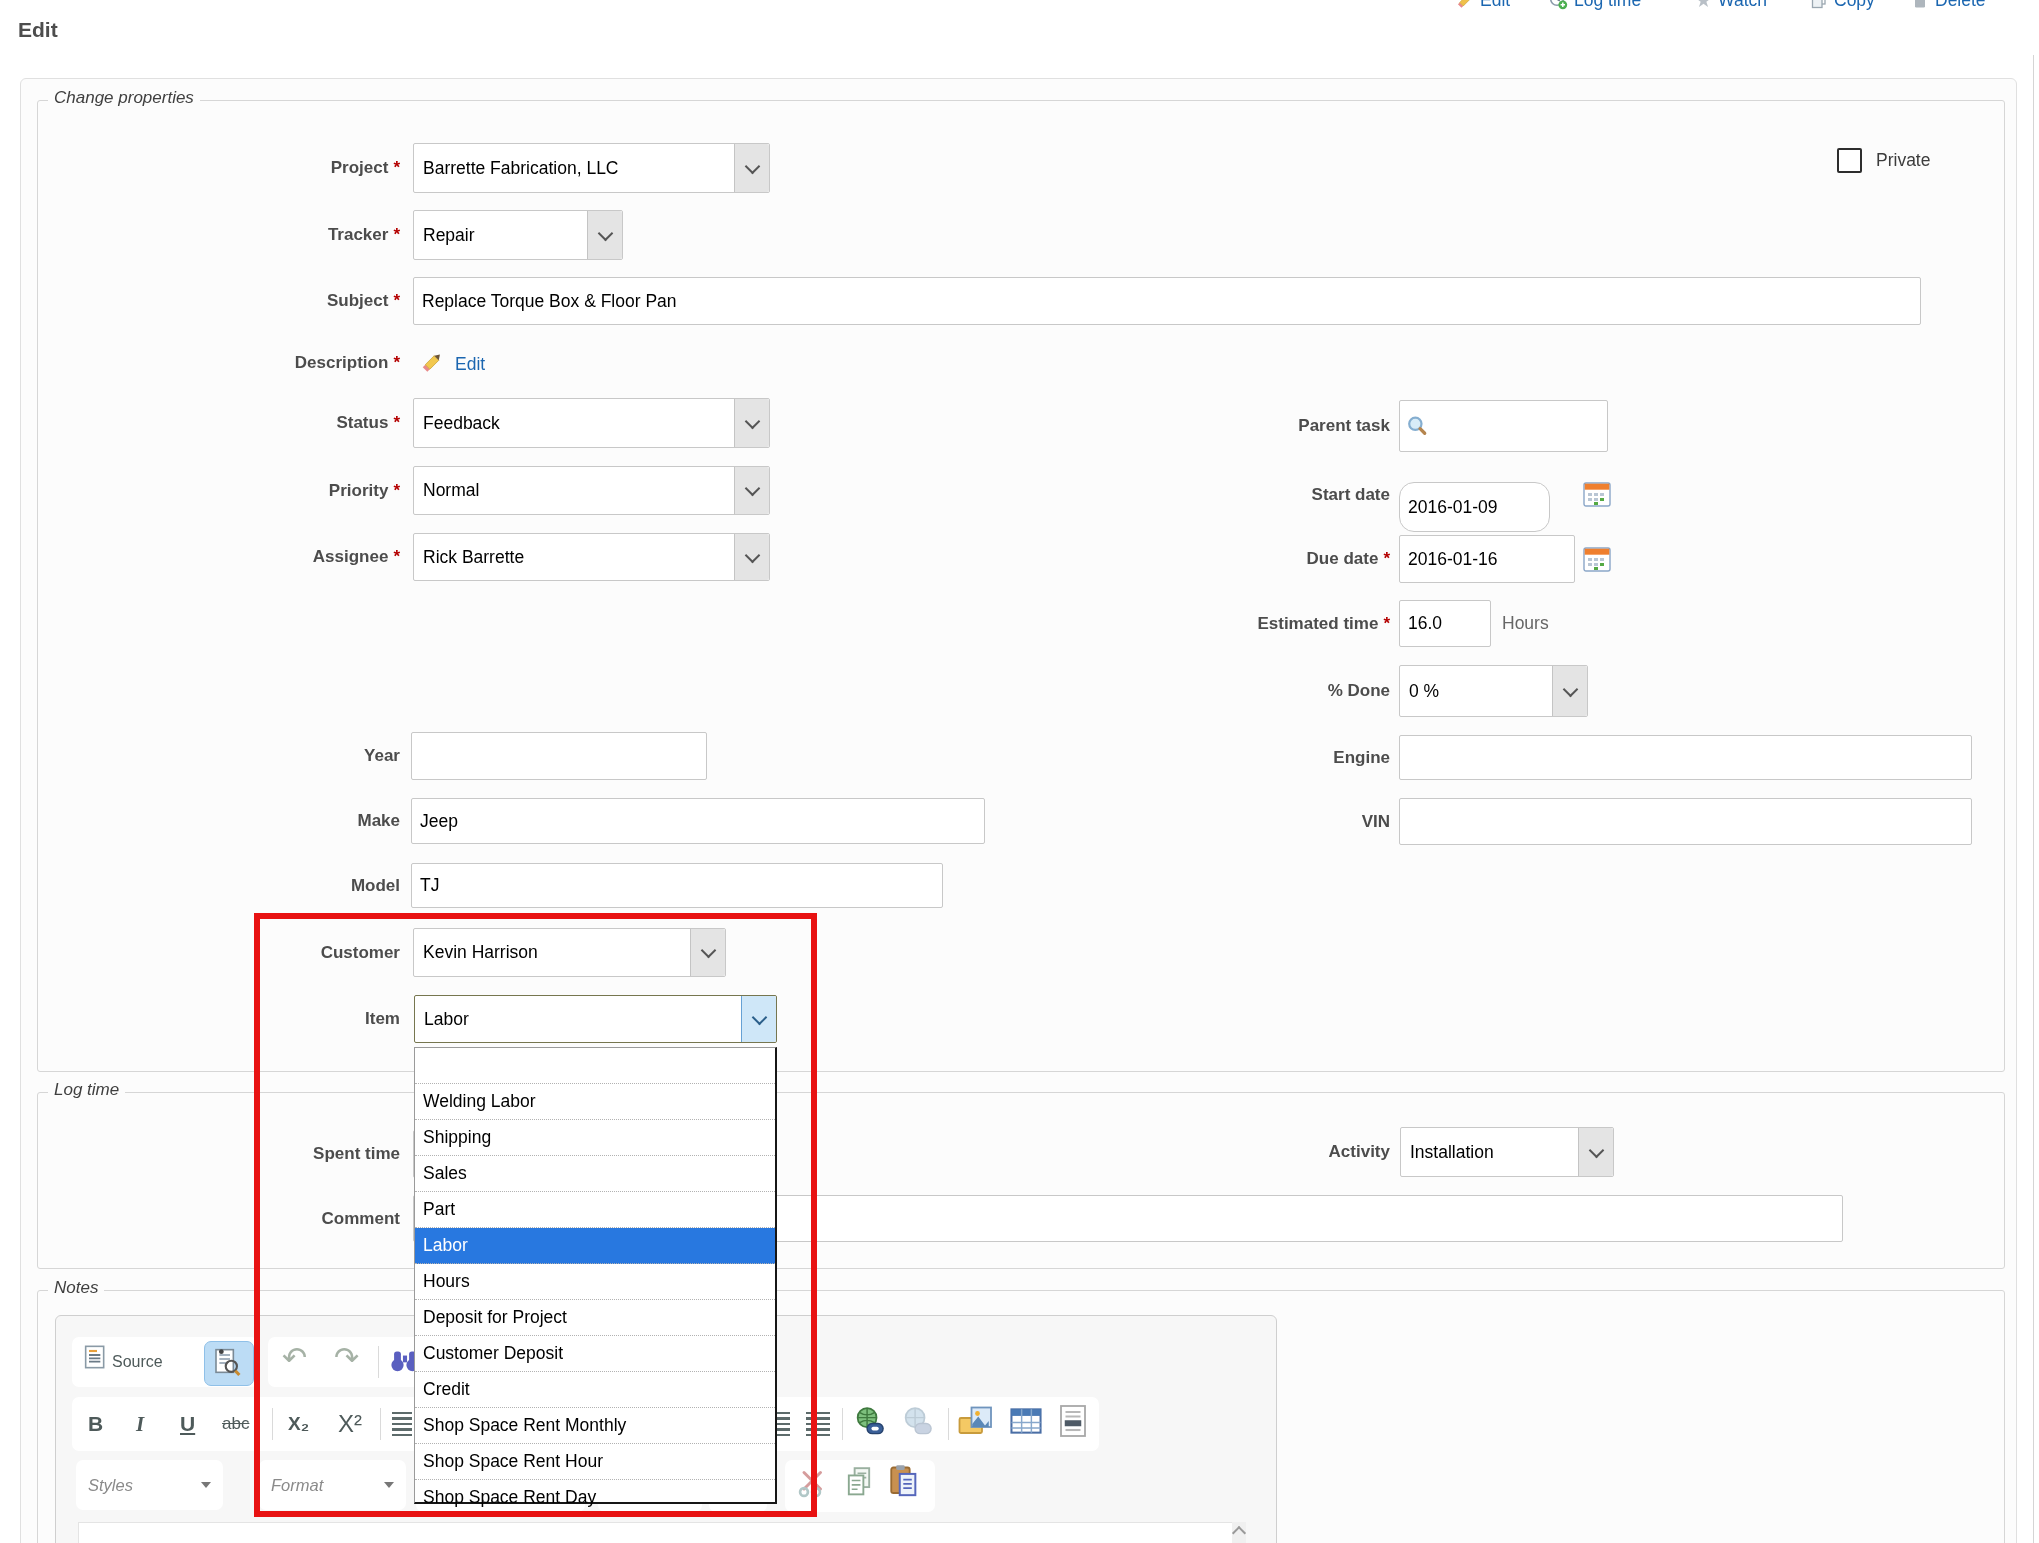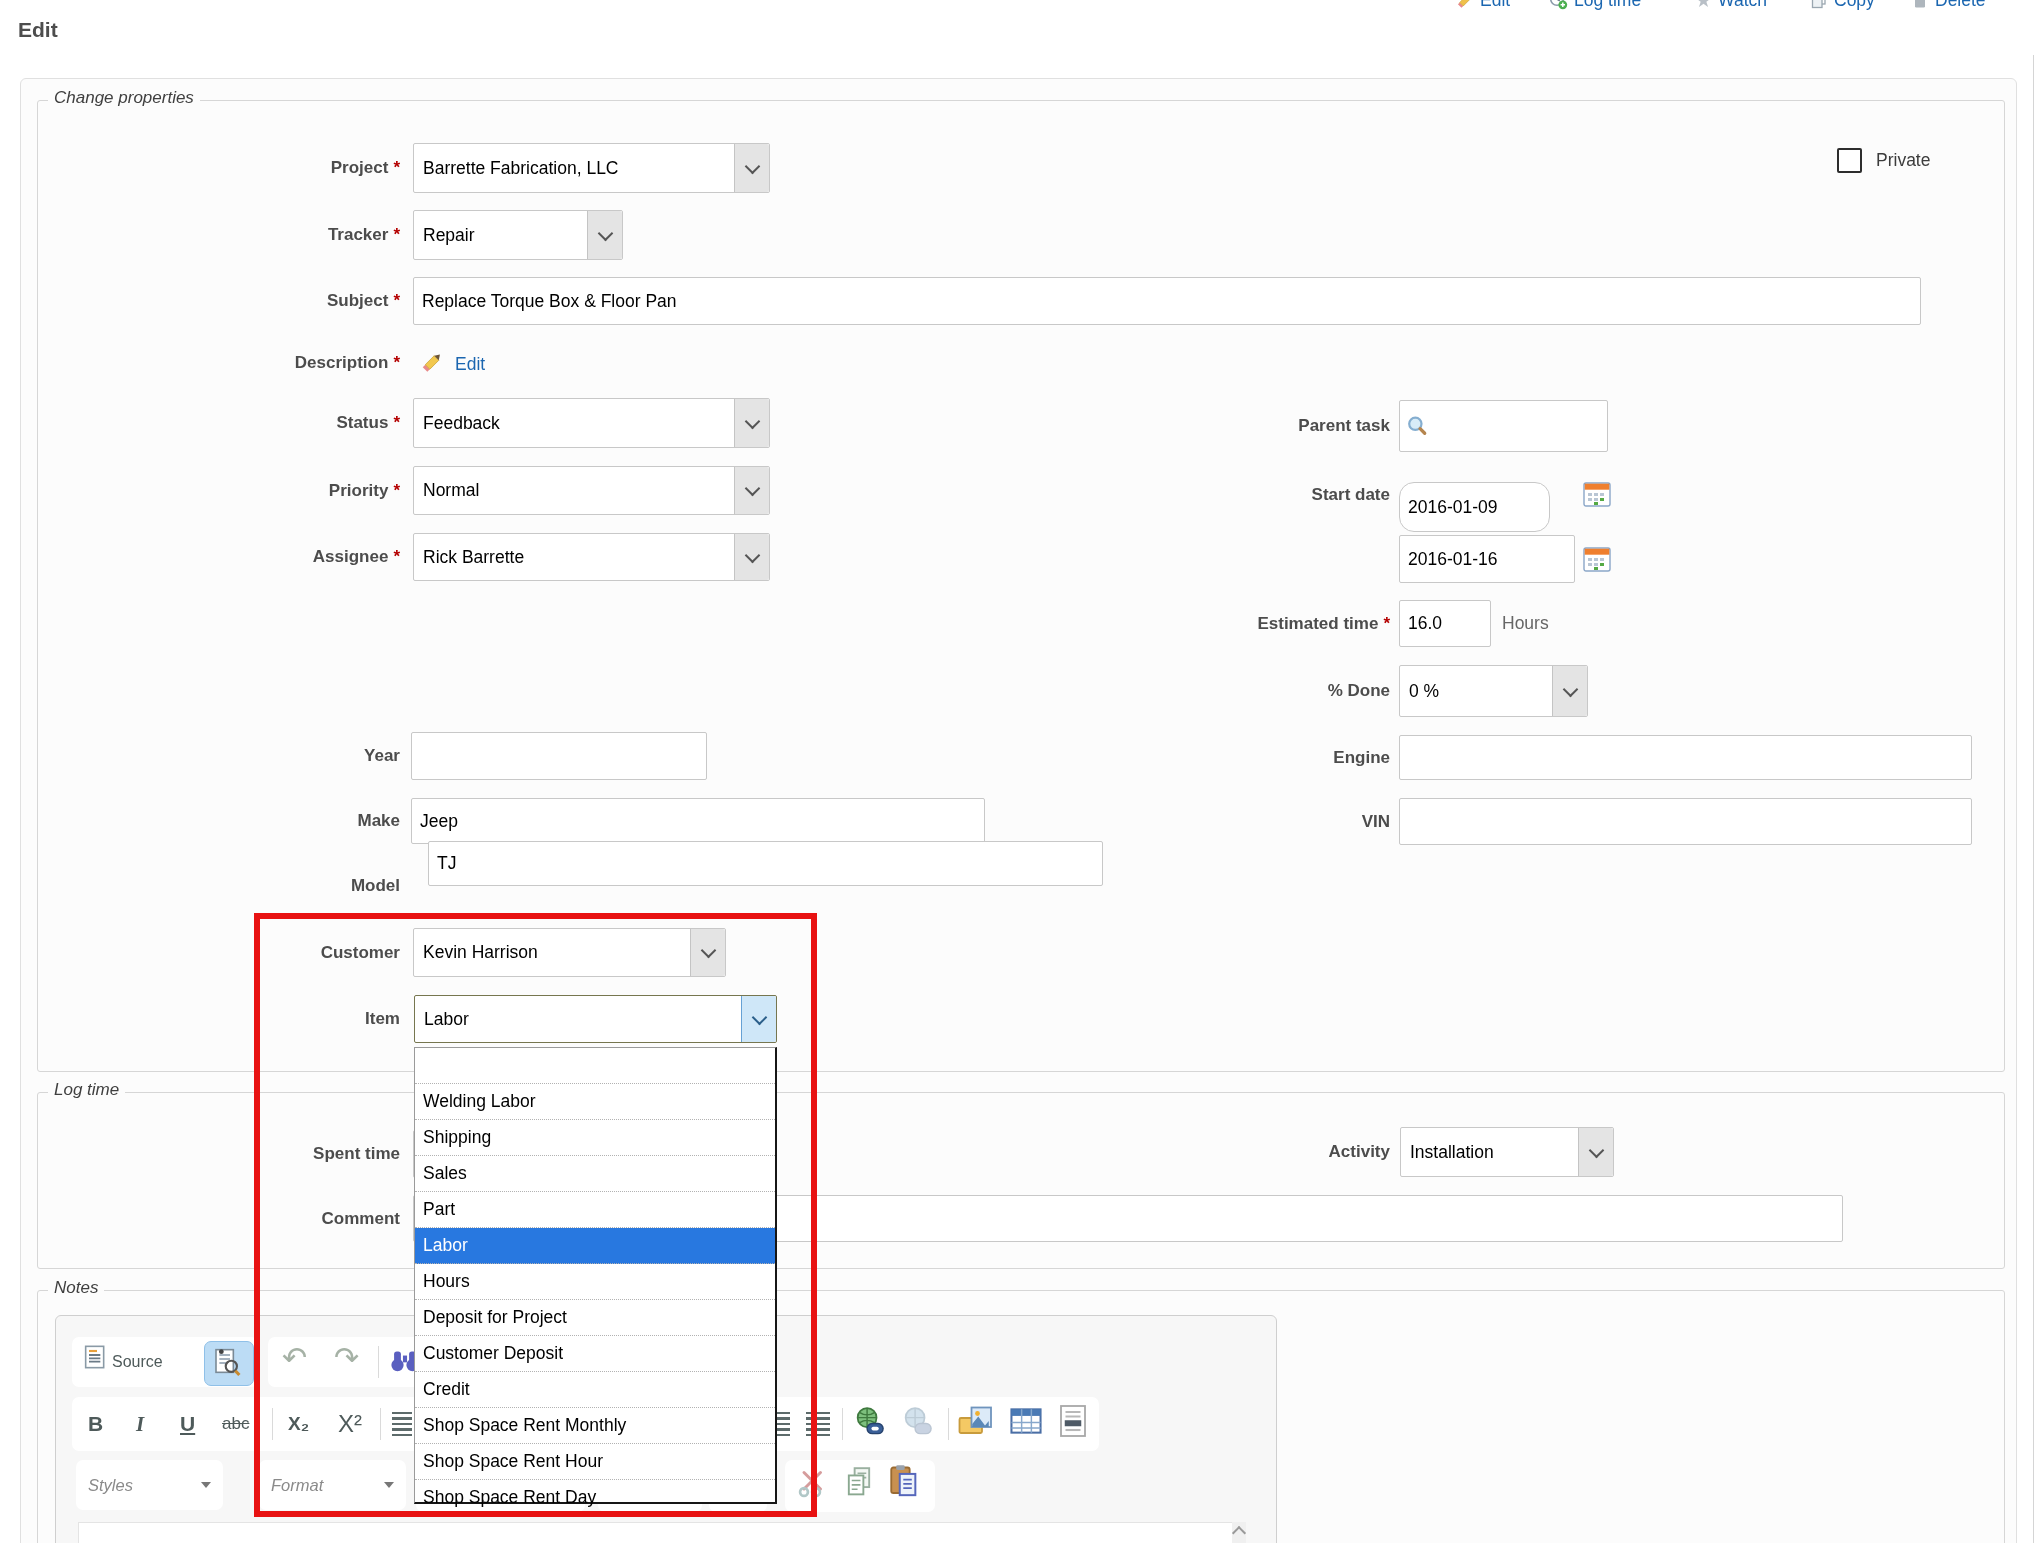--- a/index.html
+++ b/index.html
@@ -214,20 +214,23 @@
           <rect x="5" y="17" width="4" height="3"></rect>
           <rect x="11" y="17" width="4" height="3"></rect>
         </g>
         <g fill="#55aa44">
           <rect x="17" y="17" width="4" height="3"></rect>
           <rect x="11" y="21" width="4" height="3"></rect>
         </g>
       </svg>
   </div>
 
+  <div class="lbl" style="left:1040px;top:535px;width:350px;line-height:48px;">
+    <span>Due date</span><span class="req">*</span>
+  </div>
   <div class="inp" style="left:1399px;top:535px;width:176px;height:48px;">
     <span>2016-01-16</span>
   </div>
   <div class="abs" style="left:1583px;top:546px;">
     <svg width="28" height="27" viewBox="0 0 28 27">
         <rect x="1" y="2" width="26" height="23" rx="2" fill="#fff" stroke="#8aa6c8" stroke-width="1.4"></rect>
         <rect x="1.7" y="2.7" width="24.6" height="6" fill="#ef7f2e"></rect>
         <g fill="#b9c6d4">
           <rect x="5" y="12" width="4" height="3"></rect>
           <rect x="11" y="12" width="4" height="3"></rect>
@@ -270,21 +273,21 @@
   <div class="lbl" style="left:100px;top:798px;width:300px;line-height:46px;"><span>Make</span></div>
   <div class="inp" style="left:411px;top:798px;width:574px;height:46px;">
     <span>Jeep</span>
   </div>
   <div class="lbl" style="left:1040px;top:798px;width:350px;line-height:47px;"><span>VIN</span></div>
   <div class="inp" style="left:1399px;top:798px;width:573px;height:47px;">
     <span></span>
   </div>
 
   <div class="lbl" style="left:100px;top:863px;width:300px;line-height:45px;"><span>Model</span></div>
-  <div class="inp" style="left:411px;top:841px;width:675px;height:45px;margin-left:17px;">
+  <div class="inp" style="left:411px;top:863px;width:532px;height:45px;">
     <span>TJ</span>
   </div>
 
   <div class="lbl" style="left:100px;top:928px;width:300px;line-height:49px;"><span>Customer</span></div>
   <div class="sel" style="left:413px;top:928px;width:313px;height:49px;">
     <span class="val">Kevin Harrison</span>
     <span class="selbtn">
         <i class="chev"></i>
       </span>
   </div>

